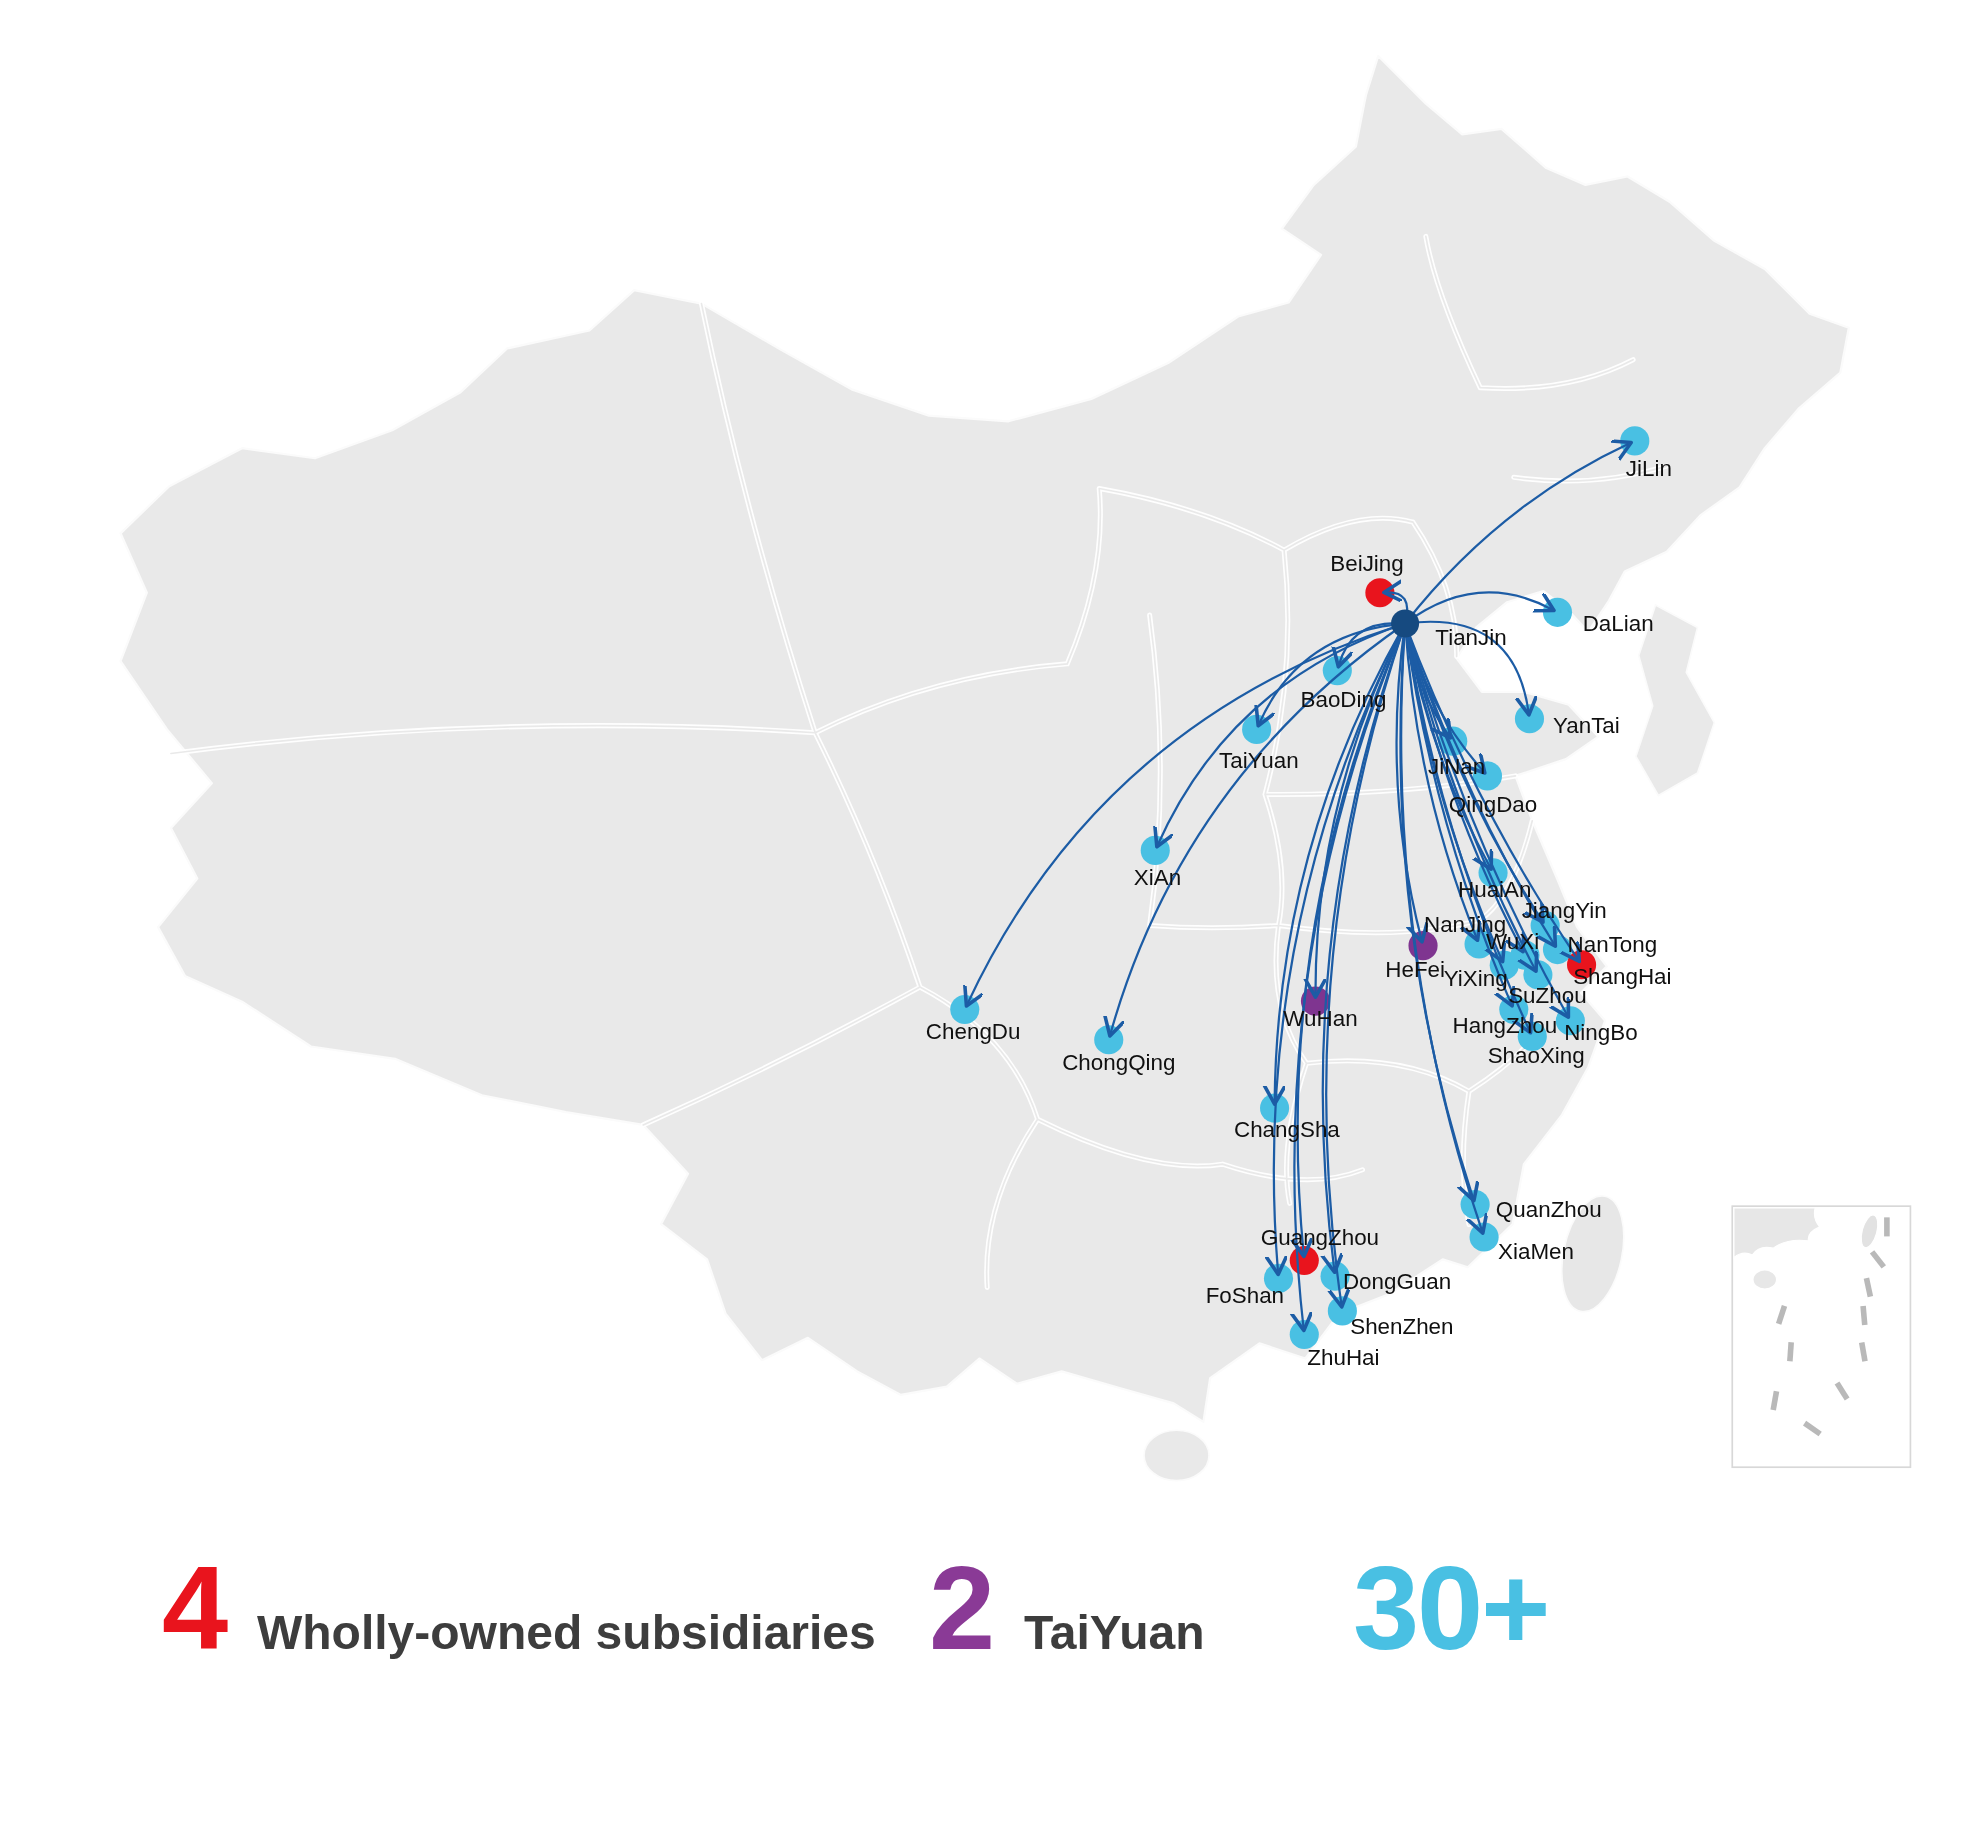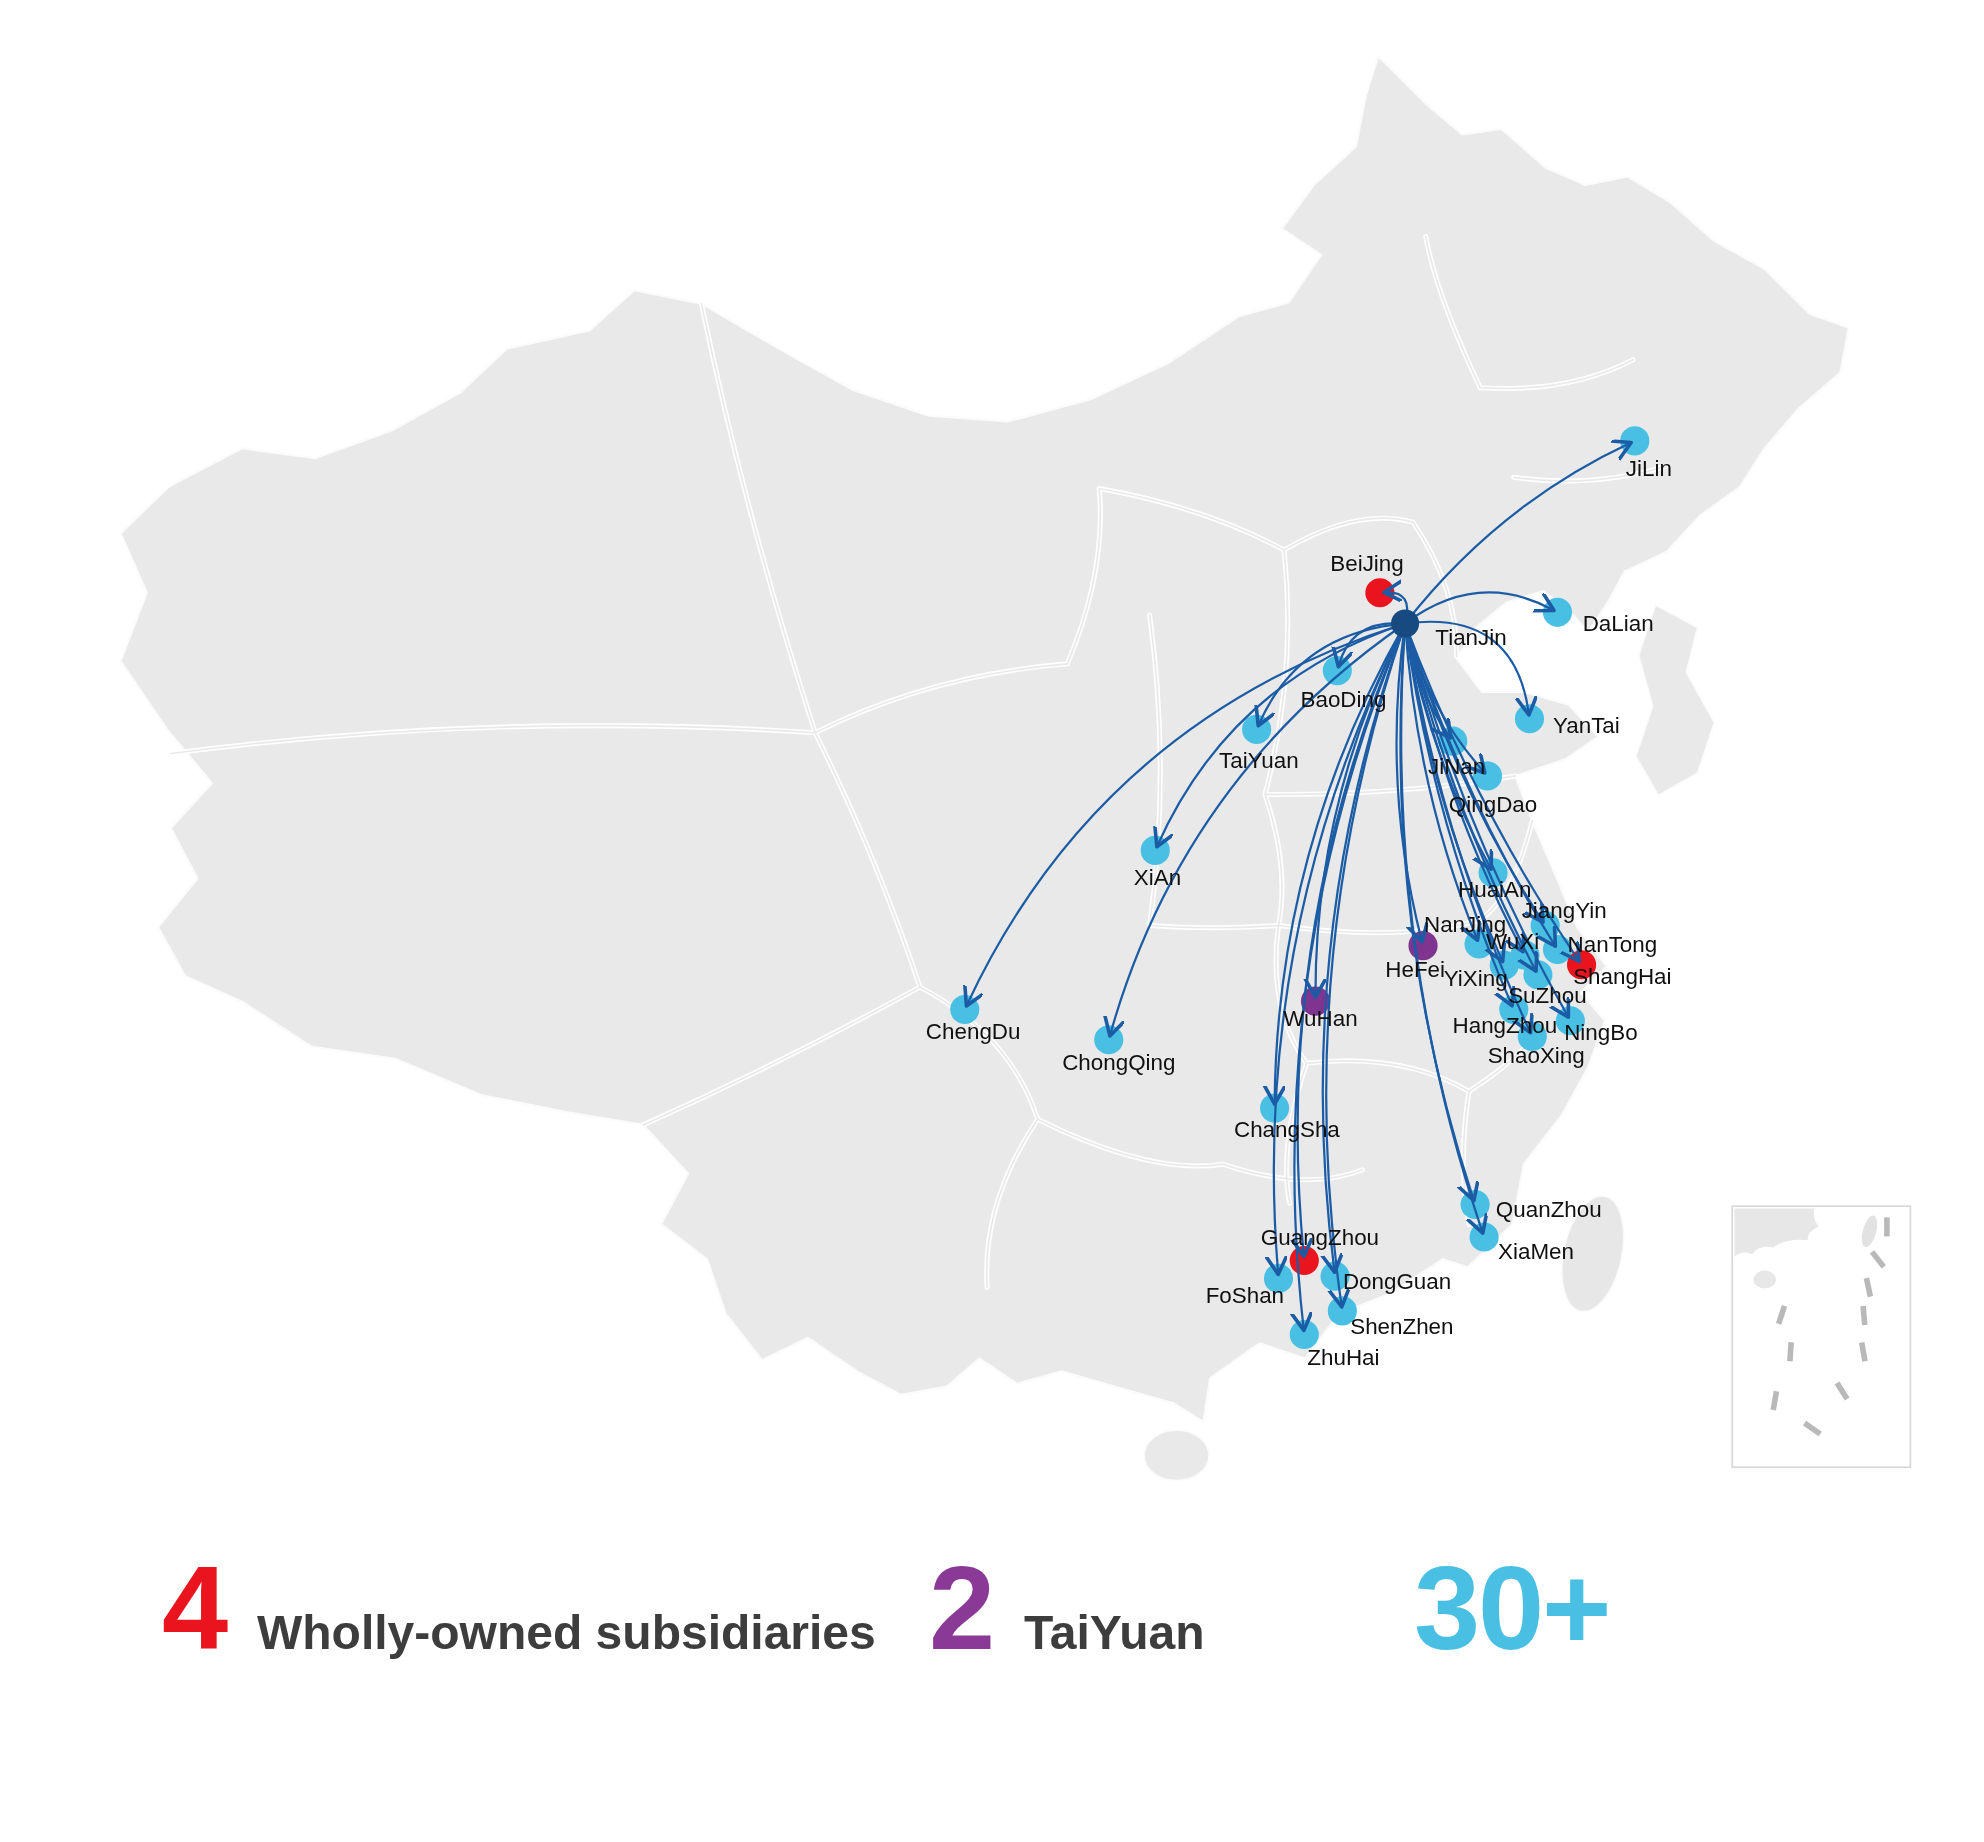--- a/index.html
+++ b/index.html
@@ -202,17 +202,17 @@
 
 <div class="legend">
   <div class="legend-item" style="left:162px">
     <span class="legend-num" style="color: rgb(233, 20, 29);">4</span>
     <span class="legend-label">Wholly-owned subsidiaries</span>
   </div>
   <div class="legend-item" style="left:929px">
     <span class="legend-num" style="color: rgb(138, 58, 150);">2</span>
     <span class="legend-label">TaiYuan</span>
   </div>
-  <div class="legend-item" style="left:1414px">
+  <div class="legend-item" style="left:1353px">
     <span class="legend-num" style="color: rgb(73, 192, 227);">30+</span>
   </div>
 </div>
 
 
 </body></html>

